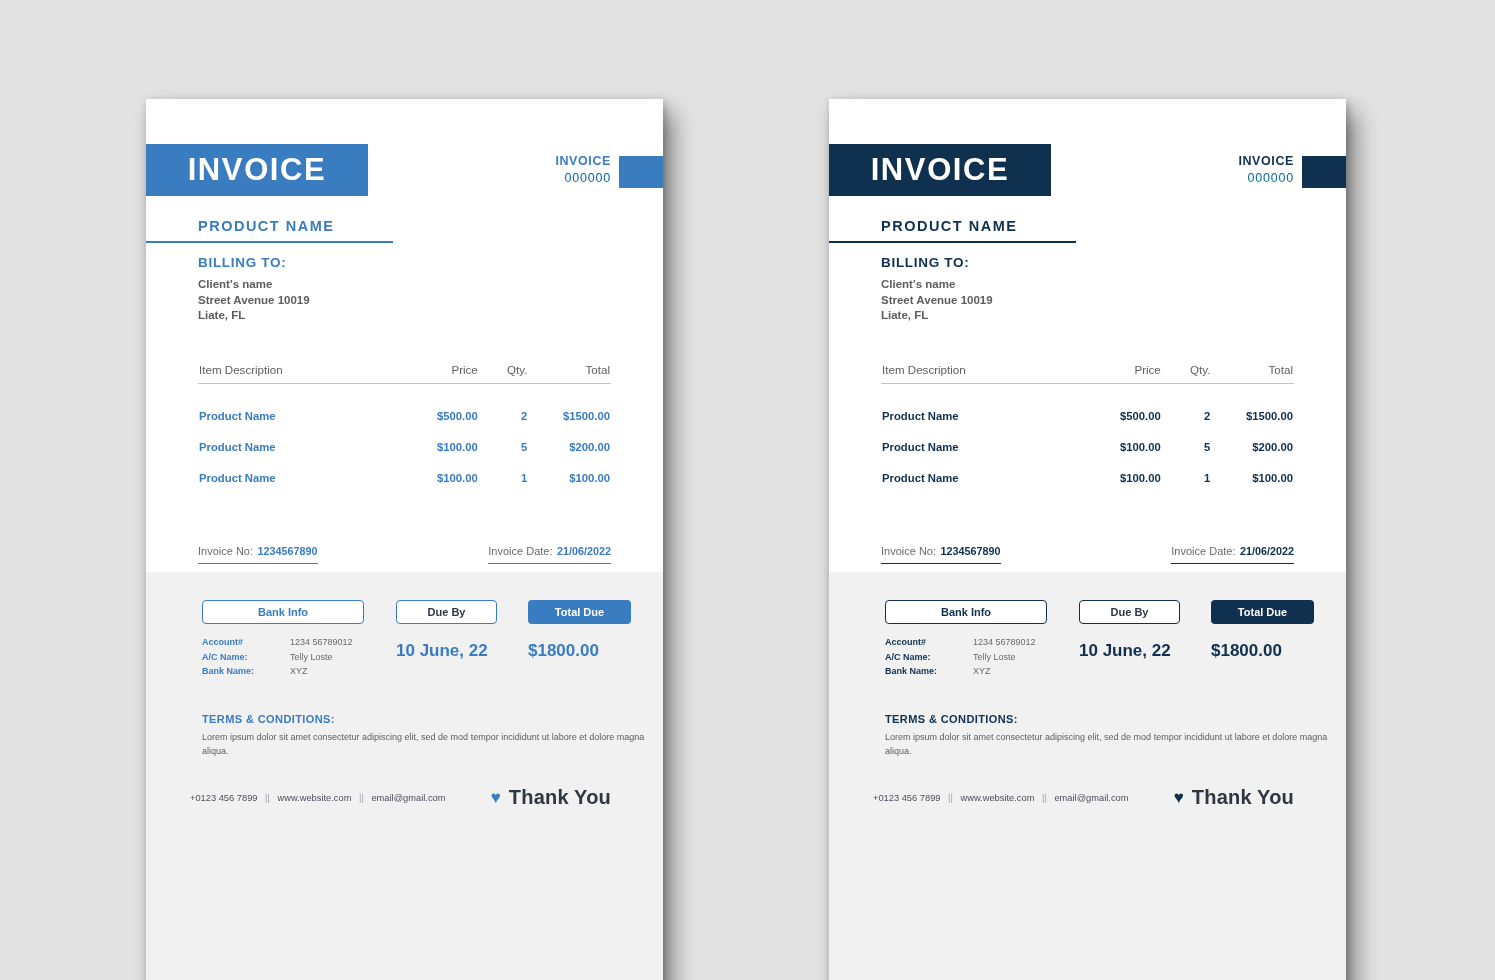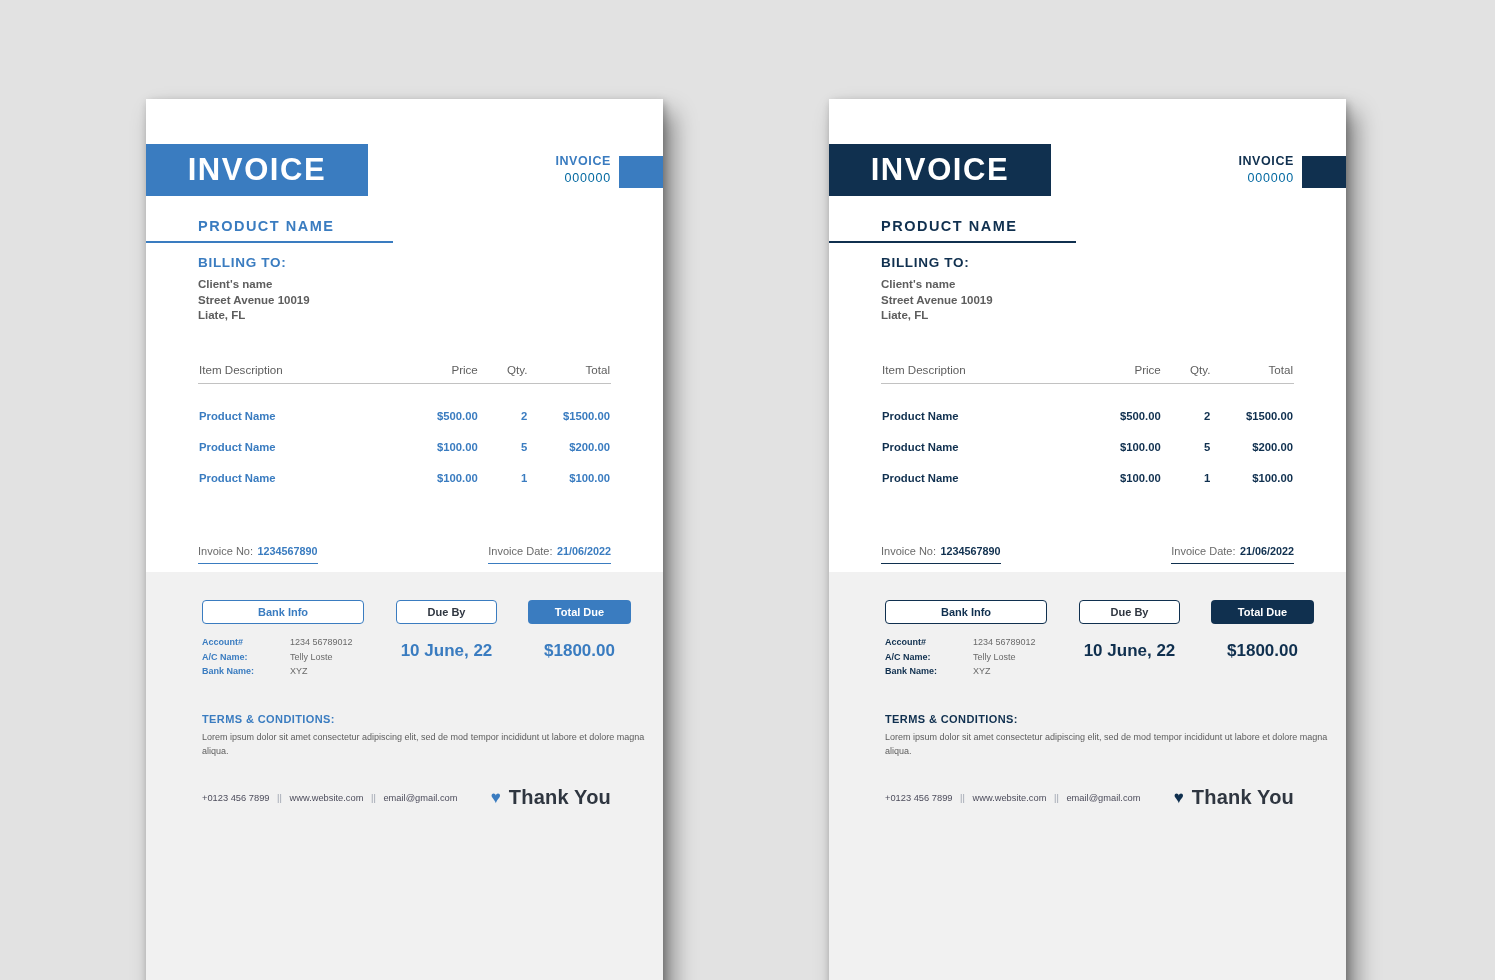--- a/index.html
+++ b/index.html
@@ -90,28 +90,28 @@
   }
   .pill.outline{background:#fff;text-align:center;}
   .pill.solid{color:#fff;}
   .col-bank{width:162px;}
   .col-due{width:101px;margin-left:32px;}
   .col-total{width:103px;margin-left:31px;}
   .bankrows{margin-top:11px;}
   .bankrow{display:flex;font-size:9px;line-height:1.62;}
   .bankrow .k{width:88px;font-weight:bold;}
   .bankrow .v{color:#6a6a6a;}
-  .bigval{font-size:17px;font-weight:bold;margin-top:17px;text-align:center;}
+  .bigval{font-size:17px;font-weight:bold;margin-top:17px;text-align:left;}
 
   .terms{margin:34px 0 0 56px;}
   .terms .h{font-size:11px;font-weight:bold;letter-spacing:.4px;}
   .terms .p{font-size:9px;color:#5d5d5d;line-height:1.62;margin-top:5px;}
 
   .contact{
-    position:absolute;left:56px;right:52px;top:214px;
+    position:absolute;left:44px;right:52px;top:214px;
     display:flex;align-items:center;justify-content:space-between;
   }
   .contact .left{font-size:9.3px;color:#4d4d5c;}
   .contact .left .sep{color:#9aa0ad;margin:0 5px;}
   .contact .right{display:flex;align-items:center;gap:8px;}
   .heart{font-size:17px;line-height:1;}
   .ty{font-size:20px;font-weight:bold;color:#2f3640;letter-spacing:.2px;}
 </style>
 </head>
 <body>

